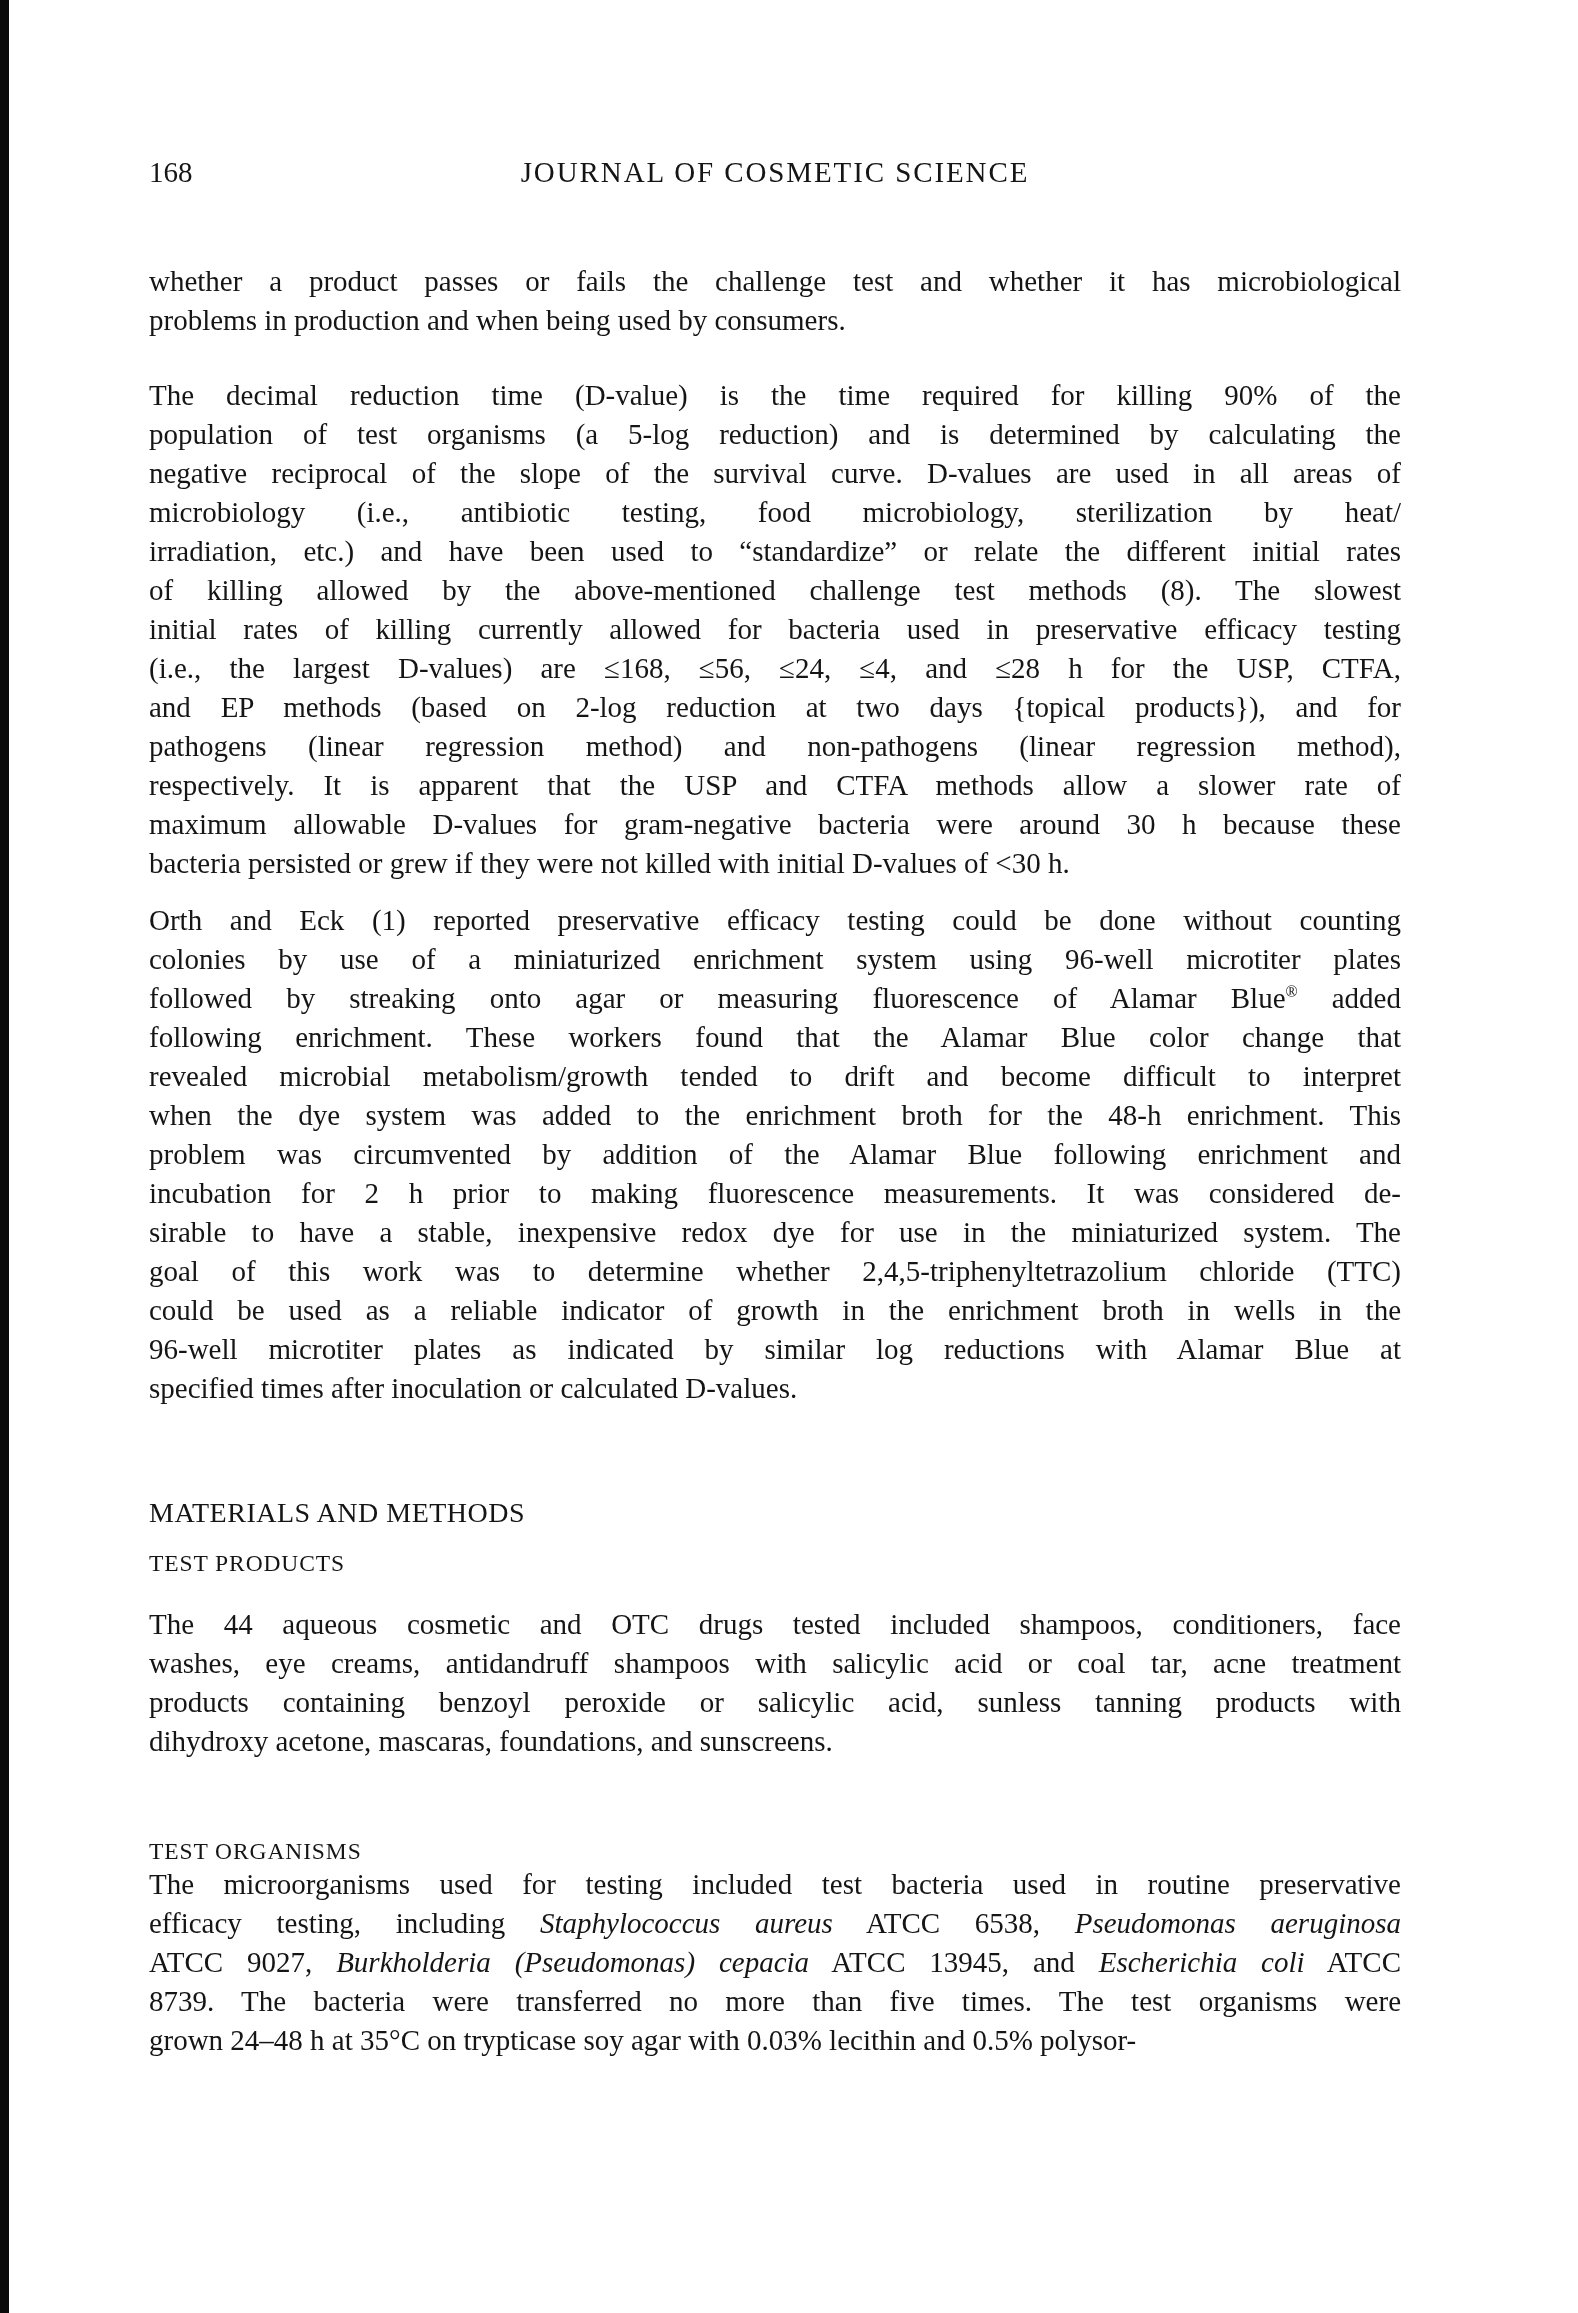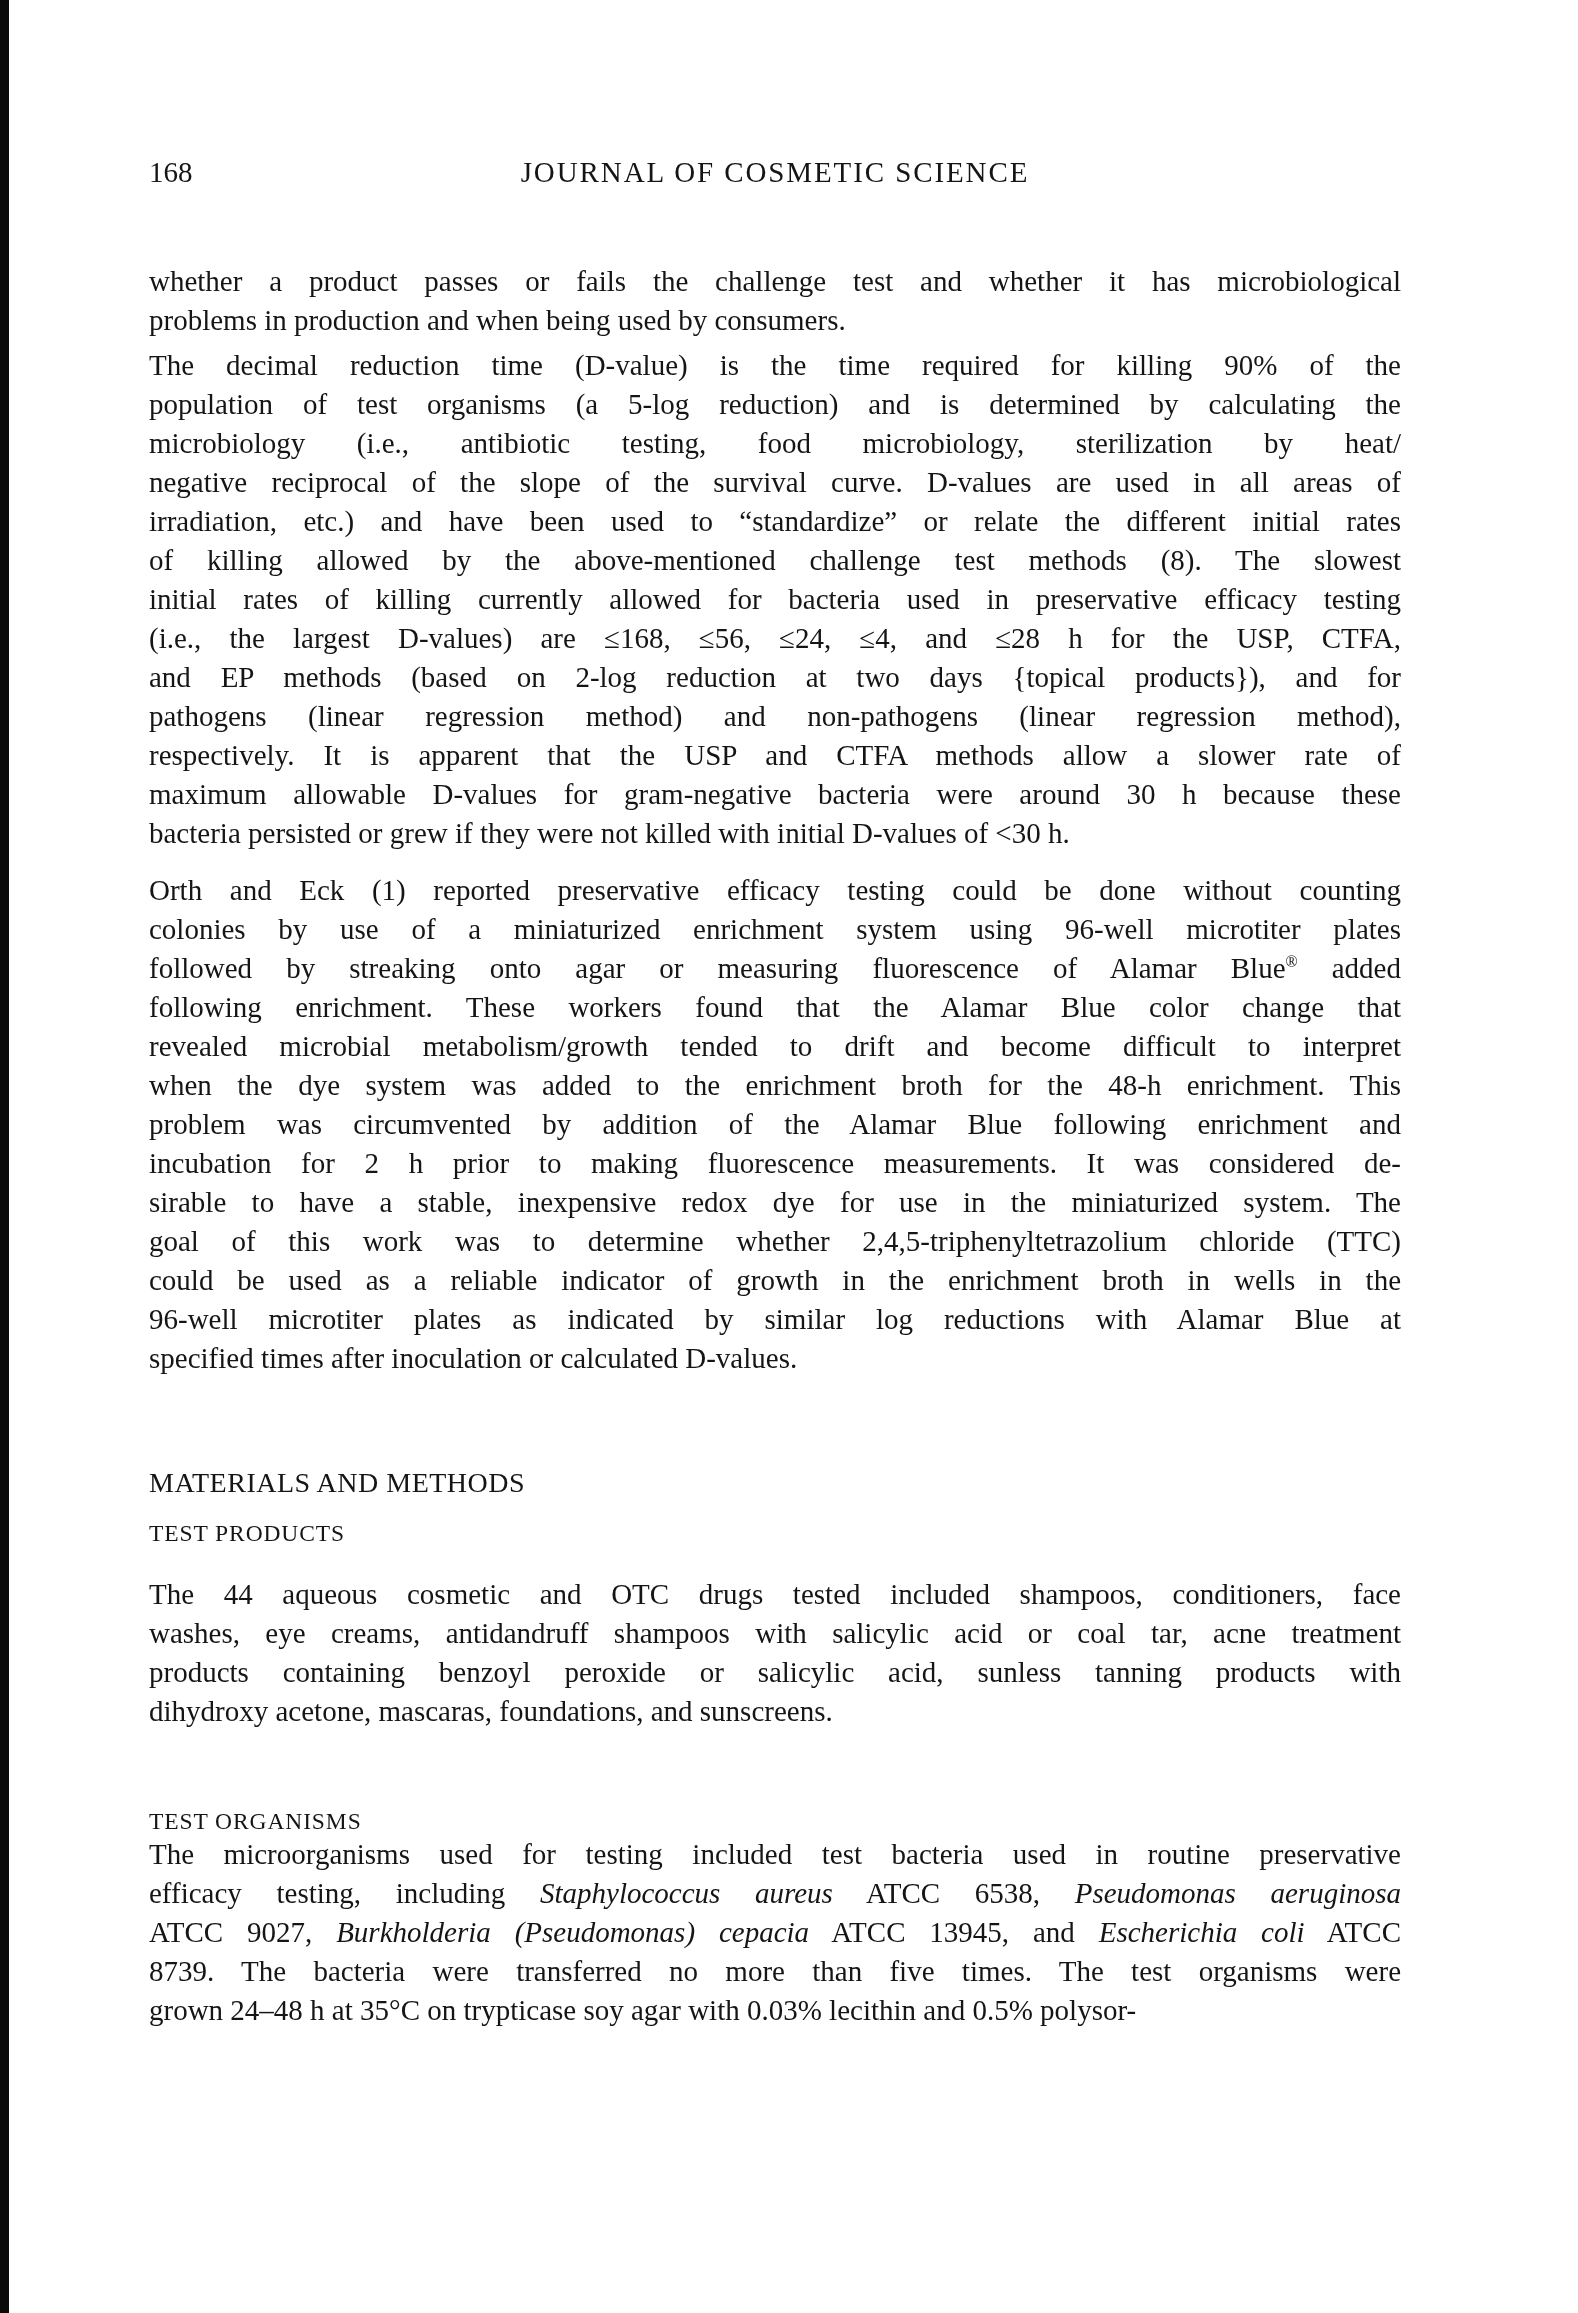--- a/index.html
+++ b/index.html
@@ -38,21 +38,21 @@
     font-size: 29px;
   }
   .journal-title {
     display: block;
     text-align: center;
     font-size: 29px;
     letter-spacing: 1.9px;
   }
   .para { margin: 0; }
   .p1 { margin-top: 70px; }
-  .p2 { margin-top: 6px; }
+  .p2 { margin-top: 36px; }
   .p3 { margin-top: 18px; }
   .p4 { margin-top: 28px; }
   .p5 { }
   .line {
     font-size: 29px;
     line-height: 39px;
     text-align: justify;
     text-align-last: justify;
     white-space: normal;
   }
@@ -90,22 +90,22 @@
   </header>
 
   <div class="para p1">
     <div class="line">whether a product passes or fails the challenge test and whether it has microbiological</div>
     <div class="line end">problems in production and when being used by consumers.</div>
   </div>
 
   <div class="para p2">
     <div class="line">The decimal reduction time (D-value) is the time required for killing 90% of the</div>
     <div class="line">population of test organisms (a 5-log reduction) and is determined by calculating the</div>
+    <div class="line">negative reciprocal of the slope of the survival curve. D-values are used in all areas of</div>
     <div class="line">microbiology (i.e., antibiotic testing, food microbiology, sterilization by heat/</div>
-    <div class="line">negative reciprocal of the slope of the survival curve. D-values are used in all areas of</div>
     <div class="line">irradiation, etc.) and have been used to “standardize” or relate the different initial rates</div>
     <div class="line">of killing allowed by the above-mentioned challenge test methods (8). The slowest</div>
     <div class="line">initial rates of killing currently allowed for bacteria used in preservative efficacy testing</div>
     <div class="line">(i.e., the largest D-values) are ≤168, ≤56, ≤24, ≤4, and ≤28 h for the USP, CTFA,</div>
     <div class="line">and EP methods (based on 2-log reduction at two days {topical products}), and for</div>
     <div class="line">pathogens (linear regression method) and non-pathogens (linear regression method),</div>
     <div class="line">respectively. It is apparent that the USP and CTFA methods allow a slower rate of</div>
     <div class="line">maximum allowable D-values for gram-negative bacteria were around 30 h because these</div>
     <div class="line end">bacteria persisted or grew if they were not killed with initial D-values of &lt;30 h.</div>
   </div>

